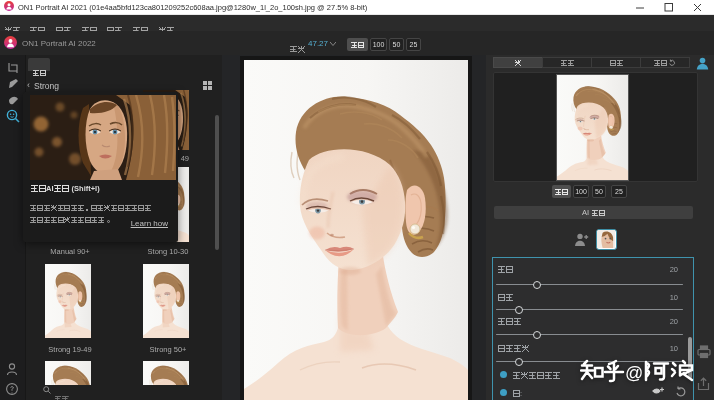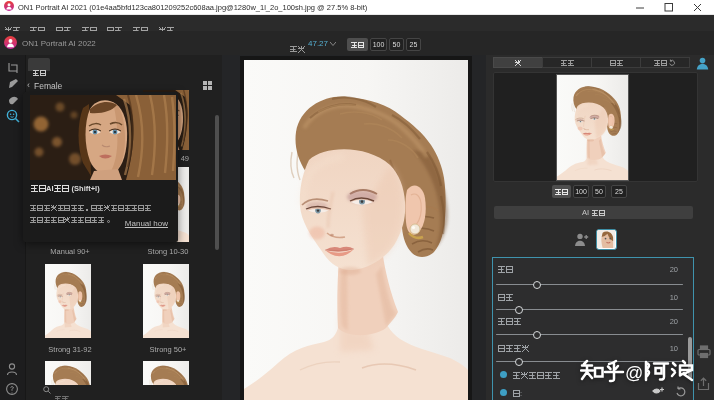--- a/index.html
+++ b/index.html
@@ -226,21 +226,21 @@
   <circle cx="6" cy="3.5" r="2.6"></circle>
       <path d="M1.5,12 c0,-4 9,-4 9,0"></path>
   <circle cx="6" cy="26" r="5.4"></circle>
       <path d="M4.5,24.5 q1.5,-2 3,0 q-1,1.5 -1.5,2 v1.2 M6,29.5 v.8" stroke-width="1"></path>
  </svg>
 </div>
 
 <div class="a" id="presets">
  <span class="a" style="left:2px;top:3px;width:22px;height:13px;background:#3a3a3a;border-radius:2px 2px 0 0;color:#c8c8c8;text-align:center;padding-top:3px"><i class="zh" style="width:6px;height:6px"></i><i class="zb" style="width:6px;height:6px"></i></span>
  <span class="a" style="left:1px;top:25px;color:#b5b5b5;font-size:9px">‹</span>
- <span class="a" style="left:8px;top:26px;color:#c8c8c8;font-size:8.5px">Female</span>
+ <span class="a" style="left:8px;top:26px;color:#c8c8c8;font-size:8.5px">Strong</span>
  <svg class="a" style="left:177px;top:26px" width="9" height="9" viewBox="0 0 9 9" fill="#b5b5b5">
       <rect width="4" height="4"></rect>
       <rect x="5" width="4" height="4"></rect>
       <rect y="5" width="4" height="4"></rect>
       <rect x="5" y="5" width="4" height="4"></rect>
     </svg>
 
  <div class="thumb" style="left:117px;top:35px;width:46px;height:60px"><svg width="46" height="60" viewBox="0 0 146 85" preserveAspectRatio="xMidYMid slice">
         <use href="#tip" width="146" height="85"></use>
       </svg></div>
@@ -252,21 +252,21 @@
         <use href="#port" width="224" height="340"></use>
       </svg></div>
  <span class="plabel" style="left:14px;top:192px">Manual 90+</span>
  <span class="plabel" style="left:112px;top:192px">Stong 10-30</span>
  <div class="thumb" style="left:19px;top:209px;width:46px;height:74px"><svg width="46" height="74" viewBox="0 0 224 340" preserveAspectRatio="none">
         <use href="#port" width="224" height="340"></use>
       </svg></div>
  <div class="thumb" style="left:117px;top:209px;width:46px;height:74px"><svg width="46" height="74" viewBox="0 0 224 340" preserveAspectRatio="none">
         <use href="#port" width="224" height="340"></use>
       </svg></div>
- <span class="plabel" style="left:14px;top:290px">Strong 31-92</span>
+ <span class="plabel" style="left:14px;top:290px">Strong 19-49</span>
  <span class="plabel" style="left:112px;top:290px">Strong 50+</span>
  <div class="thumb" style="left:19px;top:306px;width:46px;height:24px"><svg width="46" height="24" viewBox="20 18 184 96" preserveAspectRatio="none">
         <use href="#port" width="224" height="340"></use>
       </svg></div>
  <div class="thumb" style="left:117px;top:306px;width:46px;height:24px"><svg width="46" height="24" viewBox="20 18 184 96" preserveAspectRatio="none">
         <use href="#port" width="224" height="340"></use>
       </svg></div>
 
  <svg class="a" style="left:17px;top:331px" width="8" height="8" viewBox="0 0 8 8" fill="none" stroke="#8a8a8a" stroke-width="1">
       <circle cx="3.2" cy="3.2" r="2.5"></circle>
@@ -276,21 +276,21 @@
 
  <div class="a" style="left:189px;top:60px;width:4px;height:135px;background:#4f4f4f;border-radius:2px"></div>
 
  <div class="a" style="left:-3px;top:37px;width:155px;height:150px;background:#1b1b1b;border-radius:2px;box-shadow:0 2px 8px rgba(0,0,0,.5)">
   <svg class="a" style="left:7px;top:3px" width="146" height="85" viewBox="0 0 146 85">
         <use href="#tip"></use>
       </svg>
   <div class="a" style="left:7px;top:92px;color:#ddd;font-size:7.5px;font-weight:bold"><i class="zh"></i><i class="zb"></i>AI<i class="zh"></i><i class="zb"></i> (Shift+I)</div>
   <div class="a" style="left:7px;top:104px;color:#999"><i class="zh" style="width:6px;height:6px;margin:0 .4px"></i><i class="zb" style="width:6px;height:6px;margin:0 .4px"></i><i class="zh" style="width:6px;height:6px;margin:0 .4px"></i><i class="zx" style="width:6px;height:6px;margin:0 .4px"></i><i class="zh" style="width:6px;height:6px;margin:0 .4px"></i><i class="zb" style="width:6px;height:6px;margin:0 .4px"></i><i class="zh" style="width:6px;height:6px;margin:0 .4px"></i><i class="zh" style="width:6px;height:6px;margin:0 .4px"></i><i class="zc"></i><i class="zb" style="width:6px;height:6px;margin:0 .4px"></i><i class="zh" style="width:6px;height:6px;margin:0 .4px"></i><i class="zx" style="width:6px;height:6px;margin:0 .4px"></i><i class="zh" style="width:6px;height:6px;margin:0 .4px"></i><i class="zb" style="width:6px;height:6px;margin:0 .4px"></i><i class="zh" style="width:6px;height:6px;margin:0 .4px"></i><i class="zh" style="width:6px;height:6px;margin:0 .4px"></i><i class="zb" style="width:6px;height:6px;margin:0 .4px"></i><i class="zh" style="width:6px;height:6px;margin:0 .4px"></i></div>
   <div class="a" style="left:7px;top:116px;color:#999"><i class="zh" style="width:6px;height:6px;margin:0 .4px"></i><i class="zb" style="width:6px;height:6px;margin:0 .4px"></i><i class="zh" style="width:6px;height:6px;margin:0 .4px"></i><i class="zh" style="width:6px;height:6px;margin:0 .4px"></i><i class="zb" style="width:6px;height:6px;margin:0 .4px"></i><i class="zx" style="width:6px;height:6px;margin:0 .4px"></i><i class="zh" style="width:6px;height:6px;margin:0 .4px"></i><i class="zh" style="width:6px;height:6px;margin:0 .4px"></i><i class="zb" style="width:6px;height:6px;margin:0 .4px"></i><i class="zh" style="width:6px;height:6px;margin:0 .4px"></i><i class="zh" style="width:6px;height:6px;margin:0 .4px"></i><i class="zp"></i></div>
-  <div class="a" style="right:10px;top:127px;color:#c0c0c0;font-size:8px;text-decoration:underline">Manual how</div>
+  <div class="a" style="right:10px;top:127px;color:#c0c0c0;font-size:8px;text-decoration:underline">Learn how</div>
  </div>
 </div>
 
 <div class="a" id="canvas">
  <div class="a" style="left:18px;top:1px;width:232px;height:344px;background:#161616"></div>
  <div class="a" style="left:22px;top:5px;width:224px;height:340px;background:#fff;overflow:hidden">
   <svg width="224" height="340" viewBox="0 0 224 340">
         <use href="#port" width="224" height="340"></use>
       </svg>
  </div>

